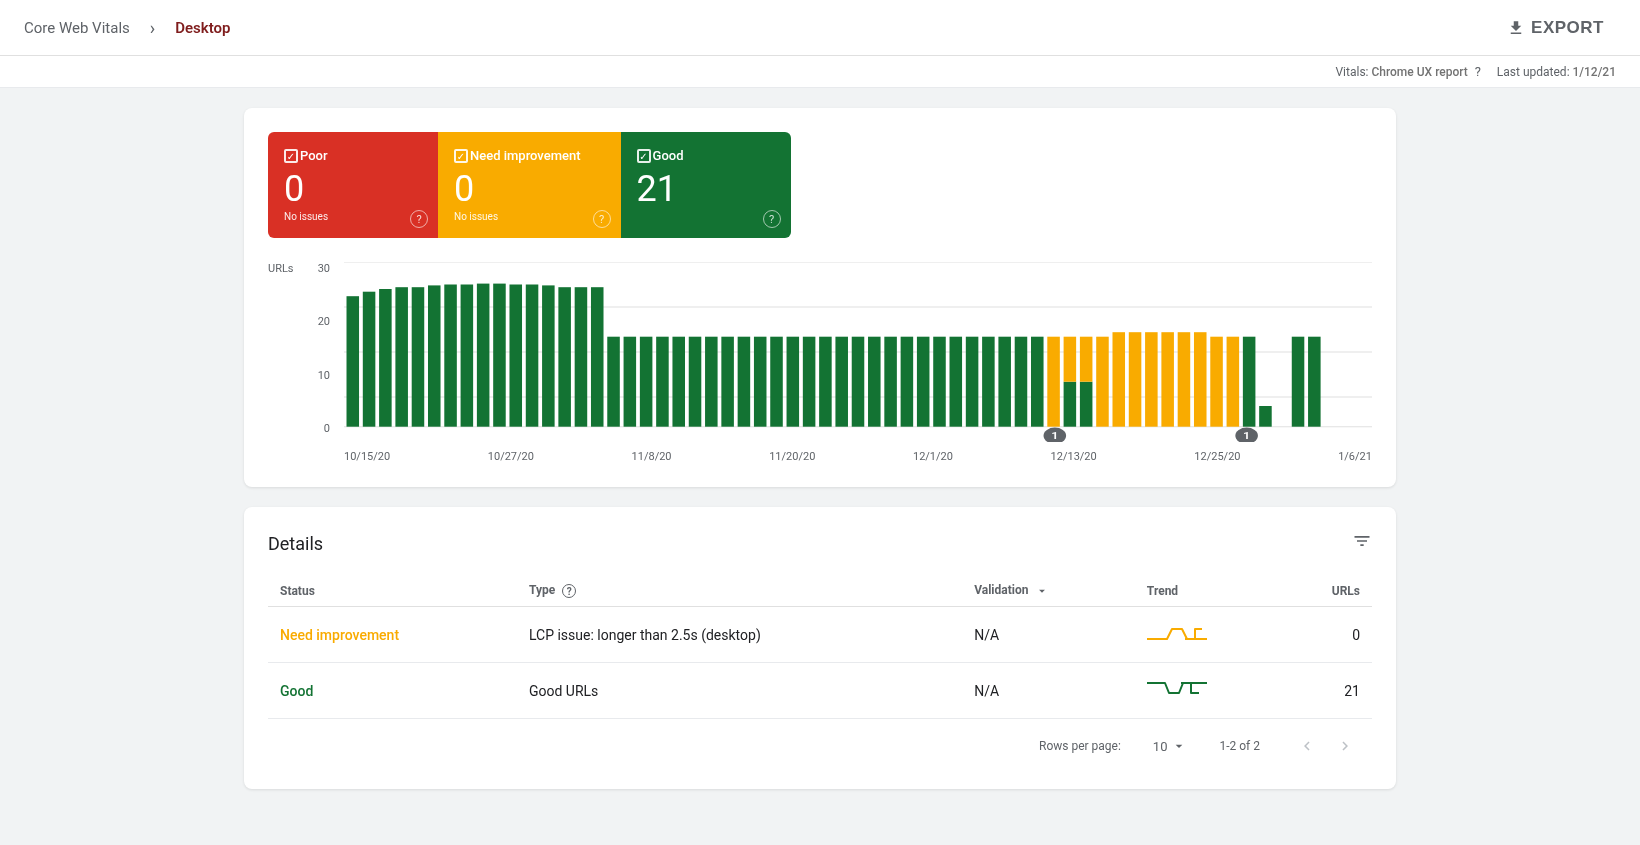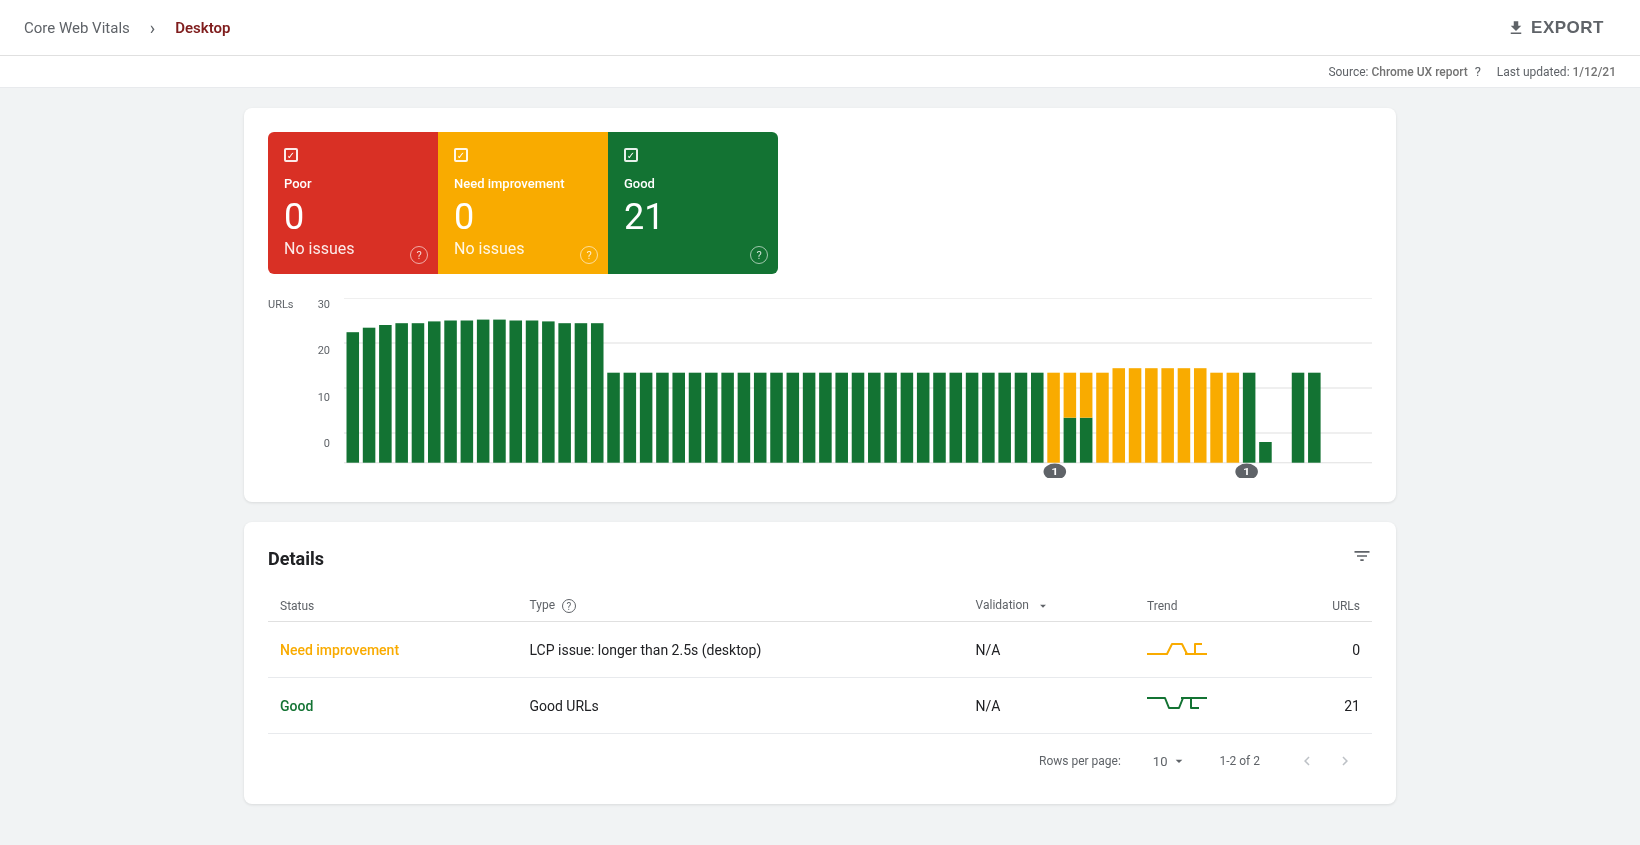--- a/index.html
+++ b/index.html
@@ -93,26 +93,25 @@
       padding: 16px 40px 16px 16px;
       min-width: 170px;
       position: relative;
       color: white;
     }
     .tile-poor { background: #d93025; }
     .tile-need { background: #f9ab00; }
     .tile-good { background: #137333; }
     .tile-label {
       display: flex;
-      align-items: flex-start;
-      gap: 14px;
+      align-items: flex-end;
+      gap: 2px;
       font-size: 13px;
       font-weight: 500;
       margin-bottom: 8px;
-      flex-direction: column;
     }
     .tile-label .checkbox-icon {
       width: 14px;
       height: 14px;
       border: 2px solid rgba(255,255,255,0.9);
       border-radius: 2px;
       display: flex;
       align-items: center;
       justify-content: center;
     }
@@ -121,21 +120,21 @@
       font-size: 10px;
       color: white;
     }
     .tile-count {
       font-size: 36px;
       font-weight: 400;
       line-height: 1;
       margin-bottom: 4px;
     }
     .tile-sublabel {
-      font-size: 16px;
+      font-size: 10px;
       opacity: 0.9;
     }
     .tile-info {
       position: absolute;
       bottom: 10px;
       right: 10px;
       width: 18px;
       height: 18px;
       border-radius: 50%;
       border: 1px solid rgba(255,255,255,0.6);
@@ -169,38 +168,38 @@
 
     
     .details-header {
       display: flex;
       align-items: center;
       justify-content: space-between;
       margin-bottom: 20px;
     }
     .details-title {
       font-size: 18px;
-      font-weight: 700;
+      font-weight: 400;
       color: #202124;
     }
     .filter-icon {
       color: #5f6368;
       font-size: 18px;
       cursor: pointer;
     }
 
     
     .details-table {
       width: 100%;
       border-collapse: collapse;
     }
     .details-table th {
       text-align: left;
       font-size: 12px;
-      font-weight: 400;
+      font-weight: 700;
       color: #5f6368;
       padding: 8px 12px;
       border-bottom: 1px solid #e0e0e0;
     }
     .details-table td {
       padding: 14px 12px;
       font-size: 14px;
       border-bottom: 1px solid #e8eaed;
     }
     .details-table th.right, .details-table td.right {
@@ -285,21 +284,21 @@
   </div>
   <button class="export-btn">
     <svg width="18" height="18" viewBox="0 0 24 24" fill="currentColor">
       <path d="M19 9h-4V3H9v6H5l7 7 7-7zM5 18v2h14v-2H5z"></path>
     </svg>
     <span>EXPORT</span>
   </button>
 </div>
 
 <div class="source-bar">
-  <span>Source: </span><strong>Chrome UX report</strong>
+  <span>Vitals: </span><strong>Chrome UX report</strong>
   <span style="margin: 0 4px; cursor:pointer; color:#5f6368; font-size:13px;">?</span>
   &nbsp;&nbsp;
   <span>Last updated: </span><strong>1/12/21</strong>
 </div>
 
 <div class="main">
 
   <div class="card">
 
     <div class="status-tiles">
@@ -420,20 +419,30 @@
 
             <rect x="756" y="83" width="10" height="100" fill="#137333"></rect>
             <rect x="769" y="83" width="10" height="100" fill="#137333"></rect>
 
             <circle cx="567" cy="193" r="9" fill="#5f6368"></circle>
             <text x="567" y="197" text-anchor="middle" fill="white" font-size="10" font-weight="600">1</text>
             <circle cx="720" cy="193" r="9" fill="#5f6368"></circle>
             <text x="720" y="197" text-anchor="middle" fill="white" font-size="10" font-weight="600">1</text>
           </svg>
 
+          <div class="chart-x-labels">
+            <span>10/15/20</span>
+            <span>10/27/20</span>
+            <span>11/8/20</span>
+            <span>11/20/20</span>
+            <span>12/1/20</span>
+            <span>12/13/20</span>
+            <span>12/25/20</span>
+            <span>1/6/21</span>
+          </div>
         </div>
       </div>
     </div>
 
   </div>
 
   <div class="card">
 
     <div class="details-header">
       <span class="details-title">Details</span>

